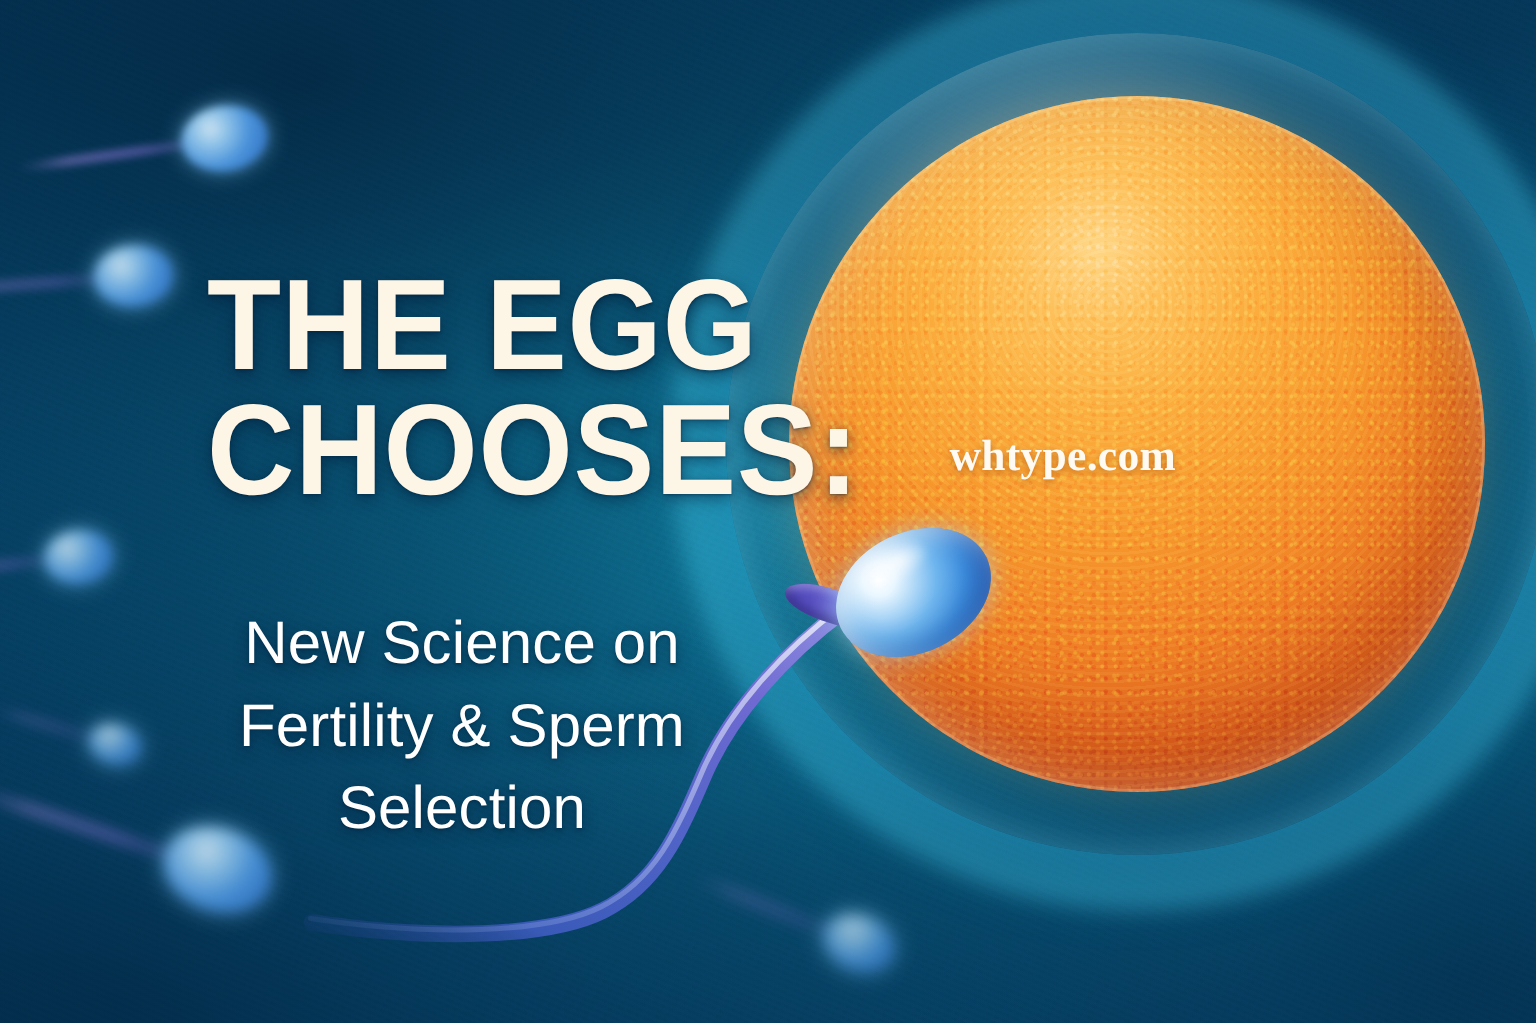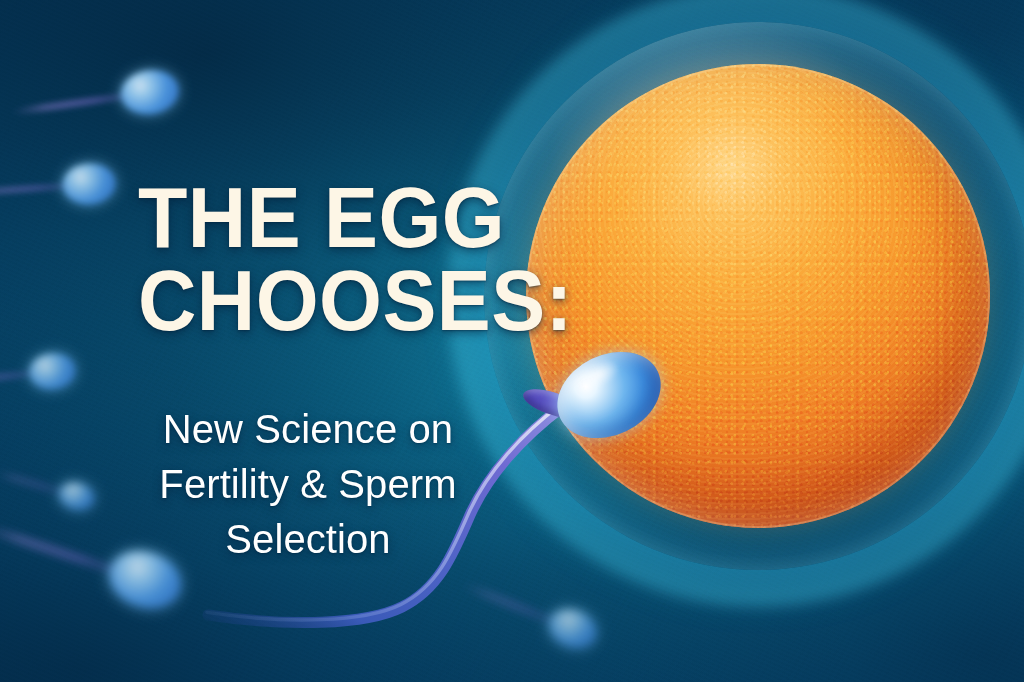--- a/index.html
+++ b/index.html
@@ -209,14 +209,15 @@
     <div class="sperm-neck"></div>
     <div class="sperm-head"></div>
     <div class="sperm-head-gloss"></div>
   </div>
 
   <div class="headline">THE EGG
 CHOOSES:</div>
   <div class="subhead">New Science on
 Fertility &amp; Sperm
 Selection</div>
+  <div class="watermark">whtype.com</div>
 
 </div>
 
 </body></html>

